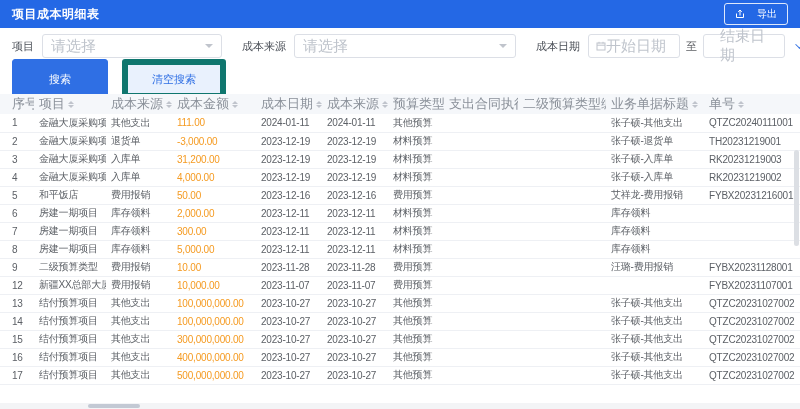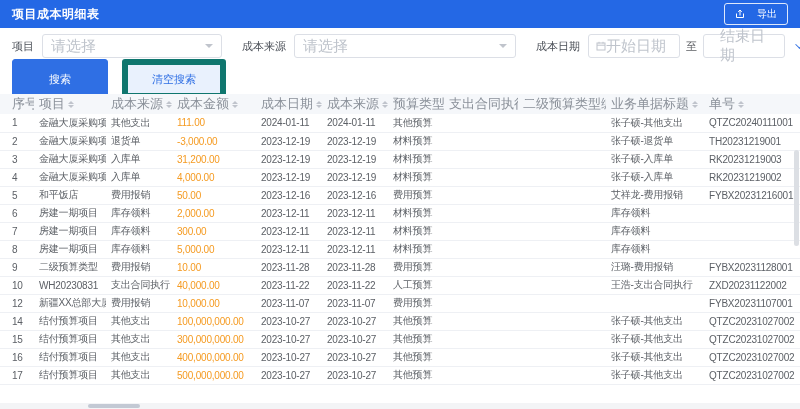--- a/index.html
+++ b/index.html
@@ -333,46 +333,46 @@
           <td class="amount">10.00</td>
           <td>2023-11-28</td>
           <td>2023-11-28</td>
           <td>费用预算</td>
           <td></td>
           <td></td>
           <td>汪璐-费用报销</td>
           <td>FYBX20231128001</td>
         </tr>
         <tr>
-          <td>10</td>
-          <td>WH20230831</td>
-          <td>支出合同执行</td>
-          <td class="amount">40,000.00</td>
-          <td>2023-11-22</td>
-          <td>2023-11-22</td>
-          <td>人工预算</td>
-          <td></td>
-          <td></td>
-          <td>王浩-支出合同执行</td>
-          <td>ZXD20231122002</td>
-        </tr>
-        <tr>
           <td>12</td>
           <td>新疆XX总部大厦工程二期</td>
           <td>费用报销</td>
           <td class="amount">10,000.00</td>
           <td>2023-11-07</td>
           <td>2023-11-07</td>
           <td>费用预算</td>
           <td></td>
           <td></td>
           <td></td>
           <td>FYBX20231107001</td>
         </tr>
         <tr>
+          <td>13</td>
+          <td>结付预算项目</td>
+          <td>其他支出</td>
+          <td class="amount">100,000,000.00</td>
+          <td>2023-10-27</td>
+          <td>2023-10-27</td>
+          <td>其他预算</td>
+          <td></td>
+          <td></td>
+          <td>张子硕-其他支出</td>
+          <td>QTZC20231027002</td>
+        </tr>
+        <tr>
           <td>14</td>
           <td>结付预算项目</td>
           <td>其他支出</td>
           <td class="amount">100,000,000.00</td>
           <td>2023-10-27</td>
           <td>2023-10-27</td>
           <td>其他预算</td>
           <td></td>
           <td></td>
           <td>张子硕-其他支出</td>

